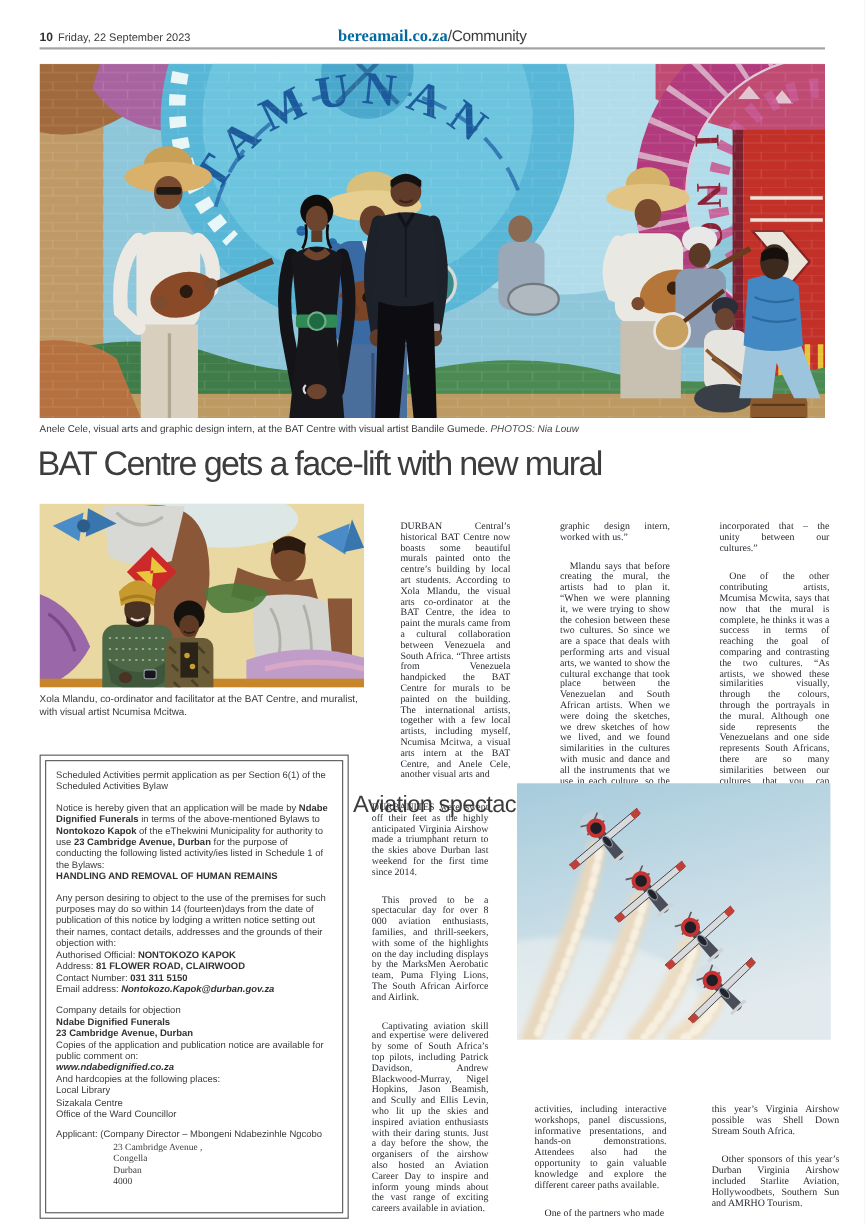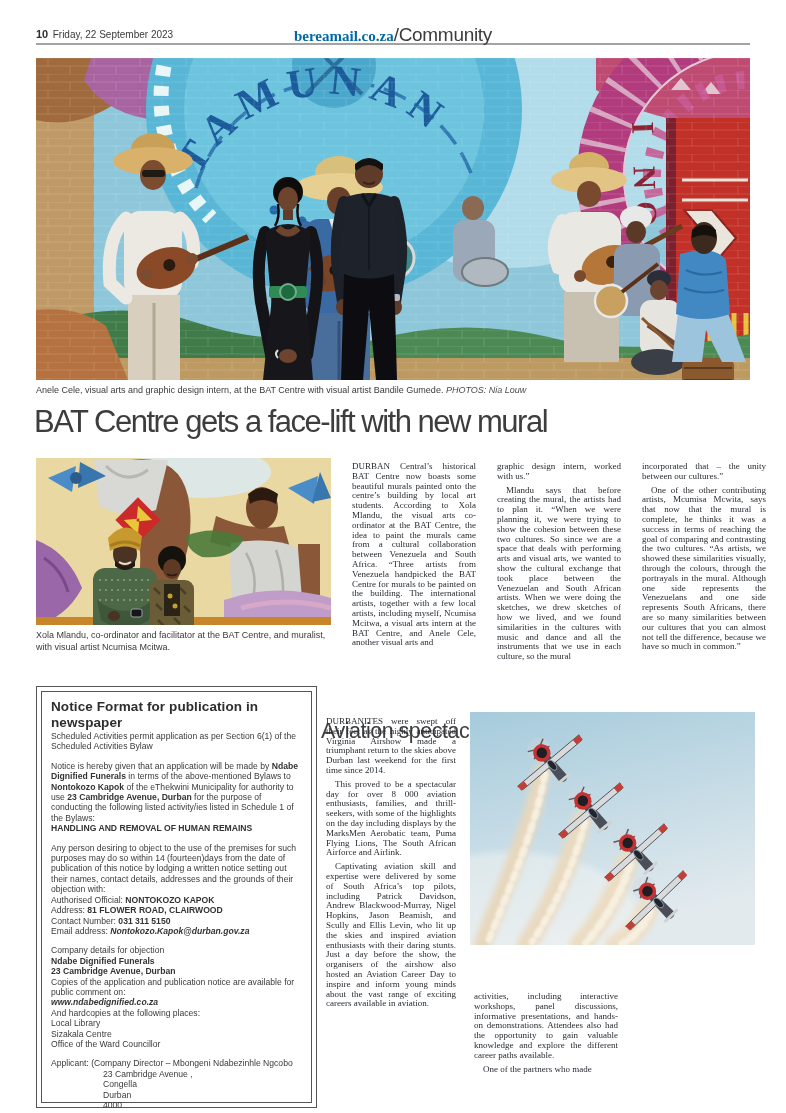--- a/index.html
+++ b/index.html
@@ -6,61 +6,61 @@
   body { background:#e8e8e8; font-family:"Liberation Sans", sans-serif; }
   .page { position:relative; width:786px; height:1113px; background:#ffffff; margin:0 auto; overflow:hidden; }
 
   
   .pheader { position:absolute; left:36px; top:24px; width:714px; height:21px;
              border-bottom:2px solid #a3a3a3; color:#2e2e2e; }
   .pheader .pnum  { font-weight:bold; font-size:11px; }
   .pheader .pdate { font-size:10px; color:#3a3a3a; }
   .pheader .site  { position:absolute; left:0; right:0; top:0; text-align:center; }
   .pheader .site b { font-family:"Liberation Serif", serif; font-weight:bold; font-size:15px; color:#0369a1; }
-  .pheader .site span { font-size:19px; font-weight:300; color:#3c3c3c; letter-spacing:-0.3px;margin-top:26px; }
+  .pheader .site span { font-size:14px; font-weight:300; color:#3c3c3c; letter-spacing:-0.3px;margin-top:26px; }
 
   figure { position:absolute; overflow:hidden; background:#cde2ea; }
   figure svg { display:block; width:100%; height:100%; }
 
   .fig-mural   { left:36px;  top:58px;  width:714px; height:322px; }
   .fig-photo2  { left:36px;  top:458px; width:295px; height:167px; }
   .fig-airshow { left:470px; top:712px; width:285px; height:233px; }
 
   .caption { position:absolute; font-size:9px; line-height:11.5px; color:#3a3a3a; letter-spacing:0; }
   .caption i { color:#4a4a4a; }
   .cap1 { left:36px; top:385px; width:714px; }
   .cap2 { left:36px; top:630px; width:300px; }
   .cap3 { left:470px; top:950px; width:296px; }
 
   .headline { position:absolute; font-family:"Liberation Sans", sans-serif; color:#3d3d3d; font-weight:400; }
   .h-bat { left:34px; top:404px; width:740px; font-size:31px; letter-spacing:-1.5px; }
   .h-avi { left:321px; top:719px; width:460px; font-size:21.5px; letter-spacing:-0.5px; }
 
   .bodytext { font-family:"Liberation Serif", serif; font-size:9px; line-height:9.8px;
               color:#272b31; text-align:justify; }
-  .bodytext p { margin:4px; }
+  .bodytext p { margin:16px; }
   .bodytext p.indent { text-indent:9px; }
 
   .bat-cols { position:absolute; left:348px; top:458px; width:422px; height:205px;
               display:flex; gap:13px; }
   .bat-cols .col { width:132px; }
 
   .avi-col1 { position:absolute; left:322px; top:713px; width:138px; height:390px; }
   .avi-col2 { position:absolute; left:470px; top:988px; width:152px; height:110px; }
   .avi-col3 { position:absolute; left:631px; top:988px; width:148px; height:110px; }
 
   
   .notice-outer { position:absolute; left:36px; top:686px; width:281px; height:422px;
                   border:1px solid #555; padding:4px; background:#fff; }
   .notice-inner { border:1px solid #555; width:100%; height:100%; padding:7px 9px;
                   font-size:8.6px; line-height:10.4px; color:#3a3a3a; }
   .notice-inner .ntitle { font-size:13.5px; font-weight:bold; color:#2e2e2e; letter-spacing:0.1px; line-height:16px; }
   .notice-inner .gap { height:9px; }
   .notice-inner b { color:#333; }
-  .notice-inner .applicant-ind { padding-left:52px; }
+  .notice-inner .applicant-ind { padding-left:52px;font-family:Liberation Serif, serif; }
 </style>
 </head>
 <body>
 
 <div class="page">
 
   <div class="pheader">
     <span class="pnum">10</span>
     <span class="pdate">Friday, 22 September 2023</span>
     <span class="site"><b>bereamail.co.za</b><span>/Community</span></span>
@@ -318,21 +318,20 @@
         <ellipse cx="26" cy="21" rx="9" ry="10" fill="#5c3a24"></ellipse>
         <path d="M21 26 q5 3 10 0" stroke="#2a1a10" stroke-width="1.5" fill="none"></path>
       </g>
     </svg>
   </figure>
 
   <div class="caption cap2">Xola Mlandu, co-ordinator and facilitator at the BAT Centre, and muralist, with visual artist Ncumisa Mcitwa.</div>
 
   <div class="notice-outer">
     <div class="notice-inner">
-      <div class="ntitle">Notice Format for publication in newspaper</div>
       <div>Scheduled Activities permit application as per Section 6(1) of the Scheduled Activities Bylaw</div>
       <div class="gap"></div>
       <div><span>Notice is hereby given that an application will be made by </span><b>Ndabe Dignified Funerals</b><span> in terms of the above-mentioned Bylaws to </span><b>Nontokozo Kapok</b><span> of the eThekwini Municipality for authority to use </span><b>23 Cambridge Avenue, Durban</b><span> for the purpose of conducting the following listed activity/ies listed in Schedule 1 of the Bylaws:</span></div>
       <div><b>HANDLING AND REMOVAL OF HUMAN REMAINS</b></div>
       <div class="gap"></div>
       <div>Any person desiring to object to the use of the premises for such purposes may do so within 14 (fourteen)days from the date of publication of this notice by lodging a written notice setting out their names, contact details, addresses and the grounds of their objection with:</div>
       <div><span>Authorised Official: </span><b>NONTOKOZO KAPOK</b></div>
       <div><span>Address: </span><b>81 FLOWER ROAD, CLAIRWOOD</b></div>
       <div><span>Contact Number: </span><b>031 311 5150</b></div>
       <div><span>Email address: </span><b><i>Nontokozo.Kapok@durban.gov.za</i></b></div>
@@ -407,14 +406,18 @@
       <use href="#plane" transform="translate(163,137) rotate(-42)"></use>
       <use href="#plane" transform="translate(183,185) rotate(-44)"></use>
     </svg>
   </figure>
 
 
   <div class="avi-col2 bodytext">
     <p>activities, including interactive workshops, panel discussions, informative presentations, and hands-on demonstrations. Attendees also had the opportunity to gain valuable knowledge and explore the different career paths available.</p>
     <p class="indent">One of the partners who made</p>
   </div>
+  <div class="avi-col3 bodytext">
+    <p>this year’s Virginia Airshow possible was Shell Down Stream South Africa.</p>
+    <p class="indent">Other sponsors of this year’s Durban Virginia Airshow included Starlite Aviation, Hollywoodbets, Southern Sun and AMRHO Tourism.</p>
+  </div>
 
 </div>
 
 </body></html>

